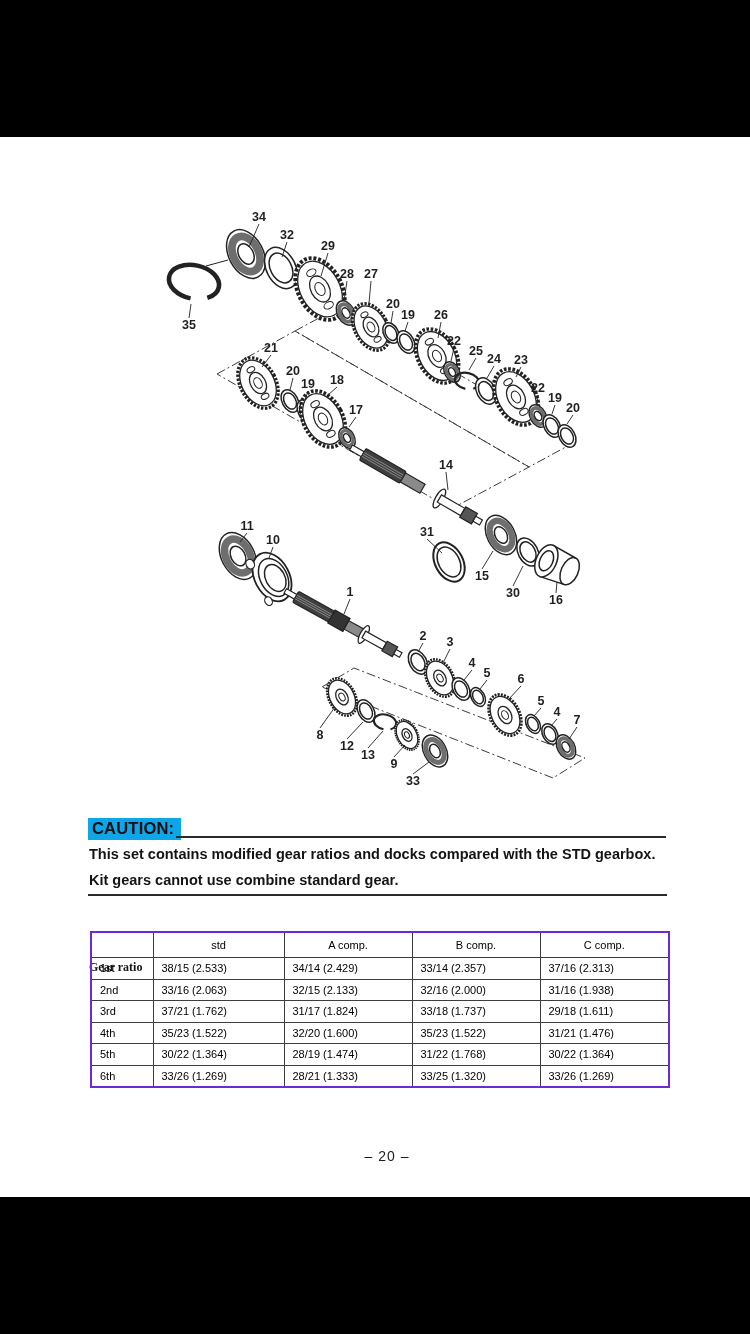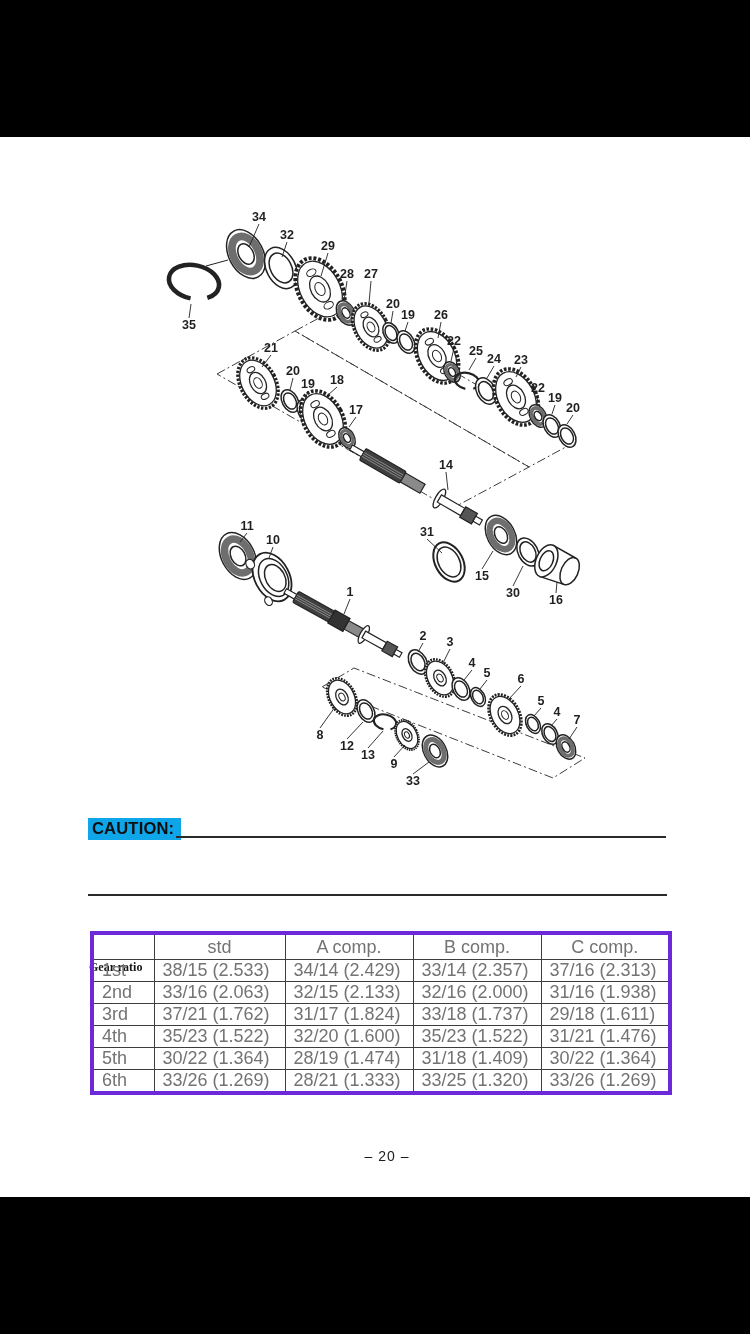--- a/index.html
+++ b/index.html
@@ -12,21 +12,21 @@
   #diagram{position:absolute;left:0;top:0;width:750px;height:1334px;z-index:2;pointer-events:none;}
   #diagram text{font-family:"Liberation Sans",sans-serif;}
   .caution-label{position:absolute;left:88px;top:818px;z-index:3;background:#0ea5e9;color:#0e0e0e;
                  font-weight:bold;font-size:16.5px;padding:1px 7px 2px 4px;letter-spacing:.2px;}
   .caution-rule{position:absolute;left:176px;top:836px;width:490px;border-top:2px solid #2a2a2a;z-index:3;}
   .caution-text{position:absolute;left:89px;top:841px;z-index:3;font-size:14.5px;font-weight:bold;
                 color:#141414;line-height:26px;white-space:nowrap;}
   .hr2{position:absolute;left:88px;top:894px;width:579px;border-top:2px solid #2a2a2a;z-index:3;}
   .gr-title{position:absolute;left:89px;top:960px;z-index:3;font-size:12px;font-weight:bold;font-family:Liberation Serif, serif;}
   #gr-table{position:absolute;left:90px;top:931px;z-index:3;width:578px;border-collapse:collapse;
-            table-layout:fixed;font-size:18px;color:#737373;border:4px solid #6d28d9;}
+            table-layout:fixed;font-size:11px;color:#000000;border:2px solid #6d28d9;}
   #gr-table th{font-weight:normal;height:24px;border:1.6px solid #3d3d3d;text-align:center;padding:0;}
   #gr-table td{height:20.5px;border:1.6px solid #3d3d3d;padding:0 0 0 8px;text-align:left;}
   .pagenum{position:absolute;left:12px;top:1148px;width:750px;text-align:center;z-index:3;
            font-size:14px;color:#1c1c1c;letter-spacing:1px;}
 </style>
 </head>
 <body>
 
 <div class="screen">
   <div class="bar top"></div>
@@ -348,20 +348,24 @@
       <line x1="368" y1="748" x2="383" y2="731" stroke="#222" stroke-width="0.9"></line>
       <text x="368" y="759" text-anchor="middle" font-size="12.5" font-weight="600" fill="#1f1f1f">13</text>
       <line x1="394" y1="757" x2="405" y2="745" stroke="#222" stroke-width="0.9"></line>
       <text x="394" y="768" text-anchor="middle" font-size="12.5" font-weight="600" fill="#1f1f1f">9</text>
       <line x1="413" y1="774" x2="429" y2="762" stroke="#222" stroke-width="0.9"></line>
       <text x="413" y="785" text-anchor="middle" font-size="12.5" font-weight="600" fill="#1f1f1f">33</text>
     </svg>
 
   <span class="caution-label">CAUTION:</span>
   <div class="caution-rule"></div>
+  <div class="caution-text">
+    <div>This set contains modified gear ratios and docks compared with the STD gearbox.</div>
+    <div>Kit gears cannot use combine standard gear.</div>
+  </div>
   <div class="hr2"></div>
 
   <div class="gr-title">Gear ratio</div>
   <table id="gr-table">
       <colgroup>
         <col style="width: 62px;">
         <col style="width: 131px;">
         <col style="width: 128px;">
         <col style="width: 128px;">
         <col style="width: 129px;">
@@ -401,21 +405,21 @@
           <td>4th</td>
           <td>35/23 (1.522)</td>
           <td>32/20 (1.600)</td>
           <td>35/23 (1.522)</td>
           <td>31/21 (1.476)</td>
         </tr>
         <tr>
           <td>5th</td>
           <td>30/22 (1.364)</td>
           <td>28/19 (1.474)</td>
-          <td>31/18 (1.409)</td>
+          <td>31/22 (1.768)</td>
           <td>30/22 (1.364)</td>
         </tr>
         <tr>
           <td>6th</td>
           <td>33/26 (1.269)</td>
           <td>28/21 (1.333)</td>
           <td>33/25 (1.320)</td>
           <td>33/26 (1.269)</td>
         </tr>
       </tbody>

